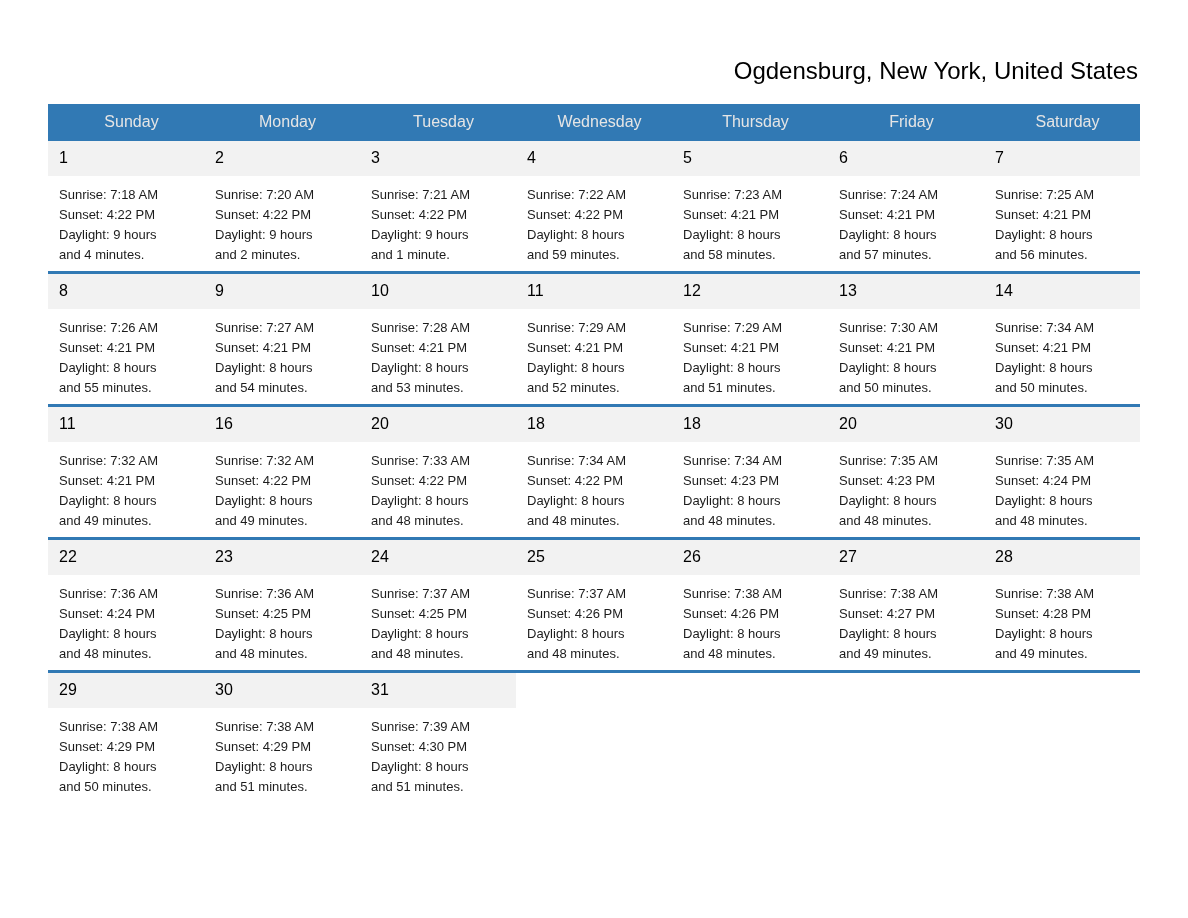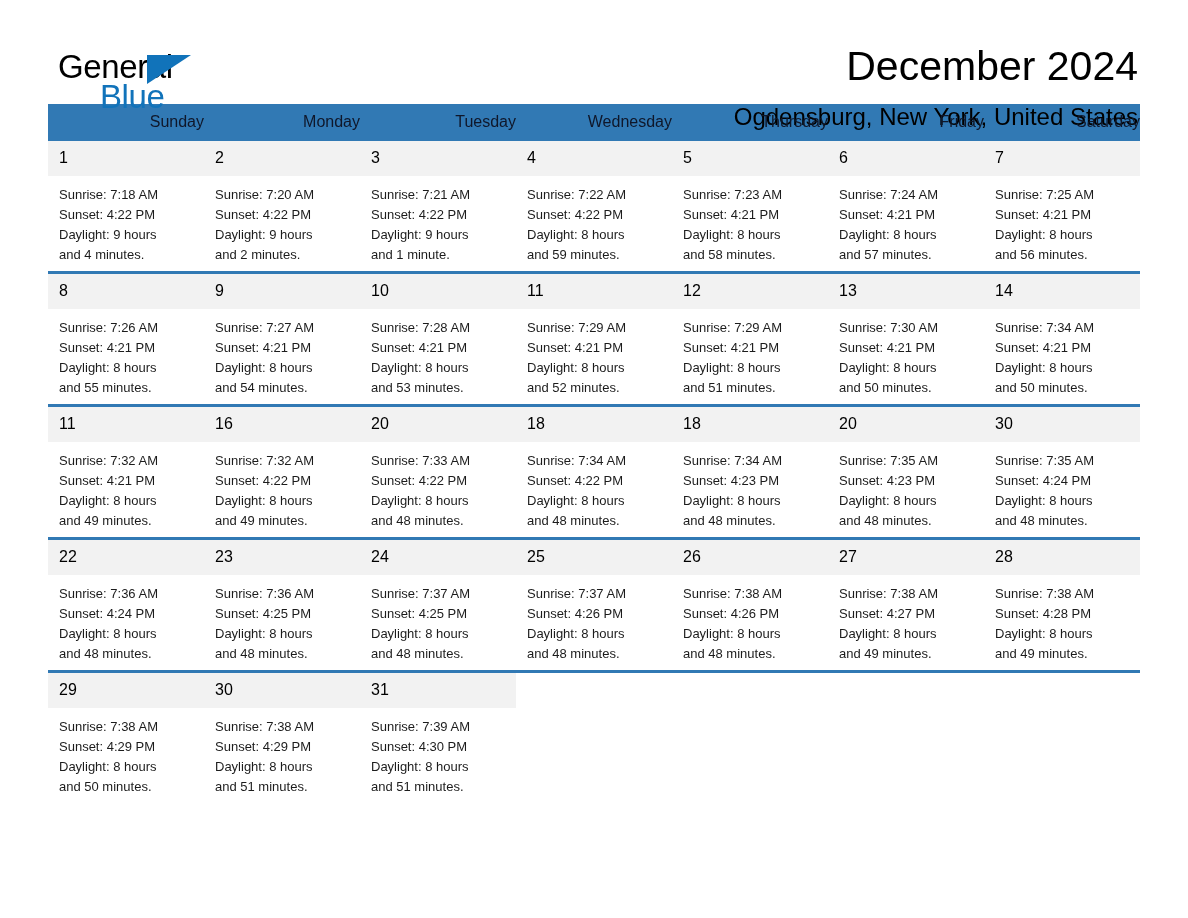--- a/index.html
+++ b/index.html
@@ -84,24 +84,24 @@
   }
 
   
   .calendar {
     width: 1092px;
     border-collapse: collapse;
     table-layout: fixed;
   }
   .dow-row th {
     background: #3179b4;
-    color: #0f172a;
+    color: #e5e5e5;
     font-size: 16px;
     font-weight: normal;
-    text-align: right;
+    text-align: center;
     padding: 8px 0 9px 11px;
     height: 20px;
     box-sizing: content-box;
   }
   .week-row td {
     vertical-align: top;
     padding: 0;
     border-top: 3px solid #3179b4;
     background: #ffffff;
   }
@@ -131,27 +131,21 @@
   .details div {
     white-space: nowrap;
   }
 </style>
 </head>
 <body>
 
 <div class="page">
 
   <div class="header">
-    <div class="brand">
-      <span class="brand-general">General</span>
-      <span class="brand-tri"></span>
-      <span class="brand-blue">Blue</span>
-    </div>
     <div class="titles">
-      <div class="title-main">December 2024</div>
       <div class="title-sub">Ogdensburg, New York, United States</div>
     </div>
   </div>
 
   <table class="calendar">
     <thead>
       <tr class="dow-row">
         <th>Sunday</th>
         <th>Monday</th>
         <th>Tuesday</th>

